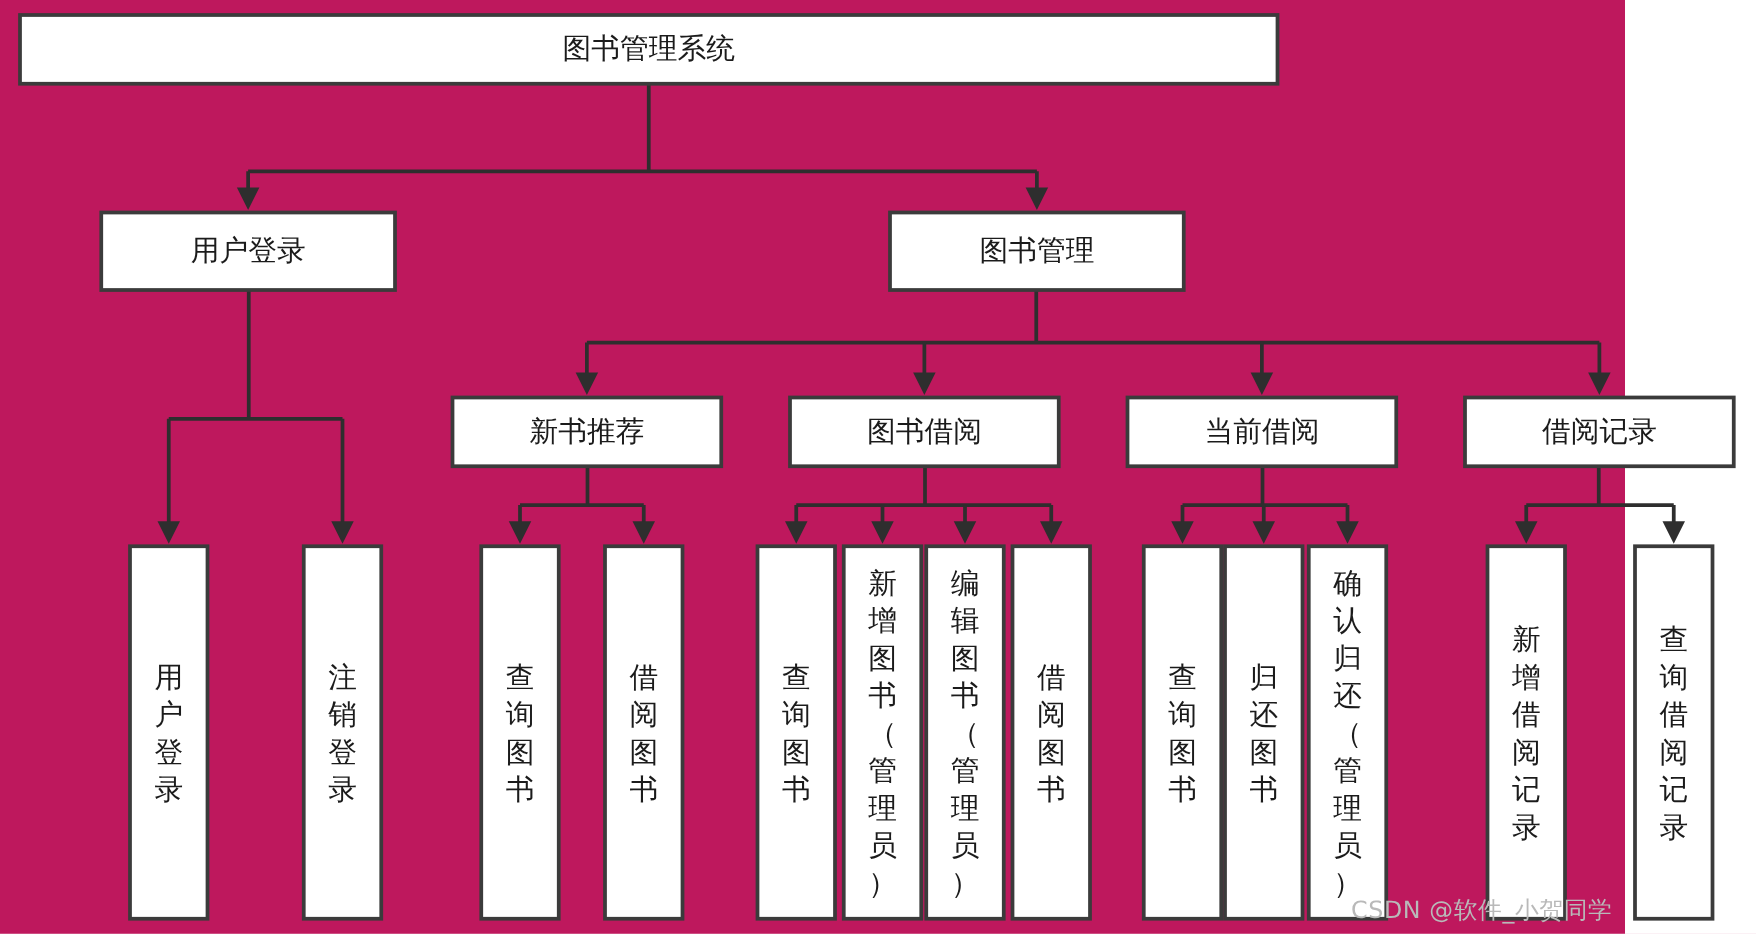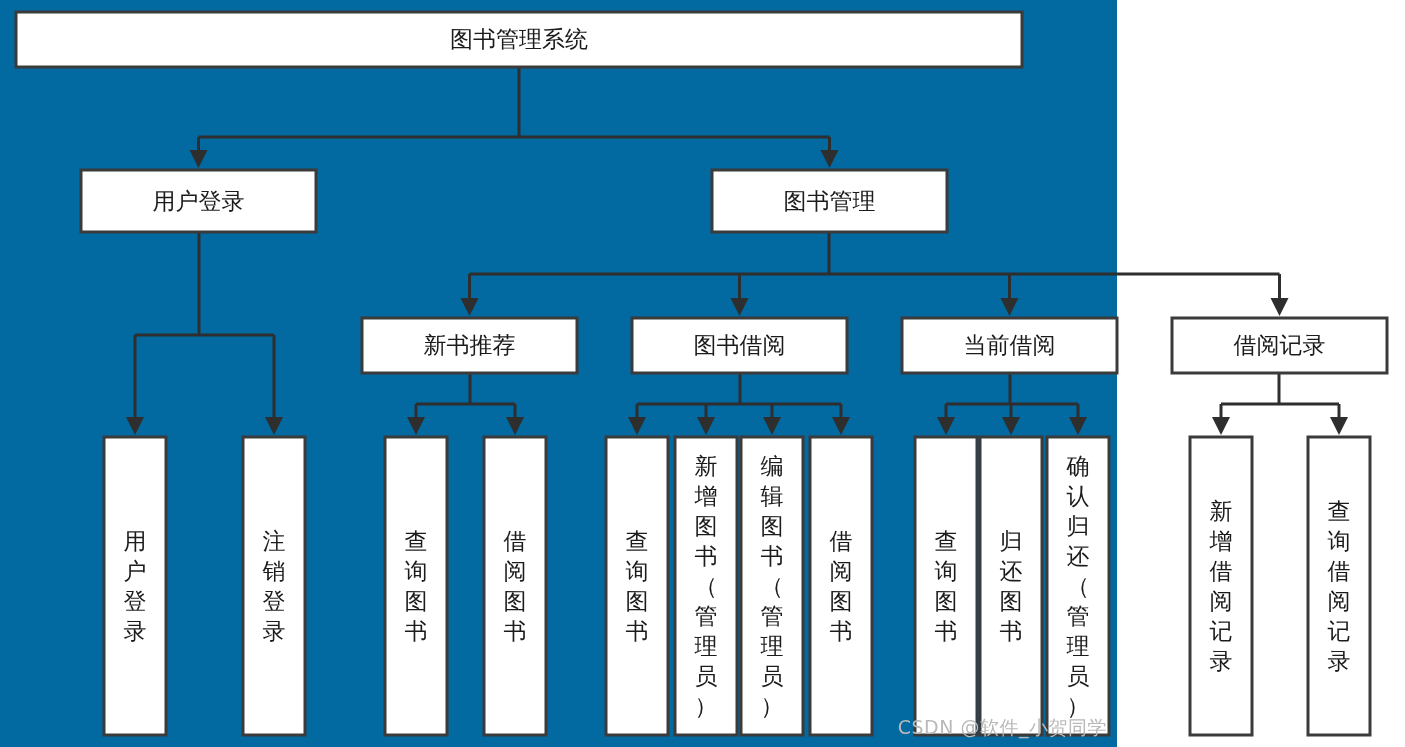--- a/index.html
+++ b/index.html
@@ -9,23 +9,23 @@
     background: #ffffff;
   }
   body {
     width: 1405px;
     height: 747px;
     overflow: hidden;
     font-family: "DejaVu Sans", "Liberation Sans", sans-serif;
   }
   #diagram-root {
     position: relative;
-    width: 1117px;
+    width: 1300px;
     height: 747px;
-    background: #0369a1;
+    background: #be185d;
   }
   svg#tree-svg {
     position: absolute;
     left: 0;
     top: 0;
     width: 1405px;
     height: 747px;
     display: block;
   }
   .node-box {

